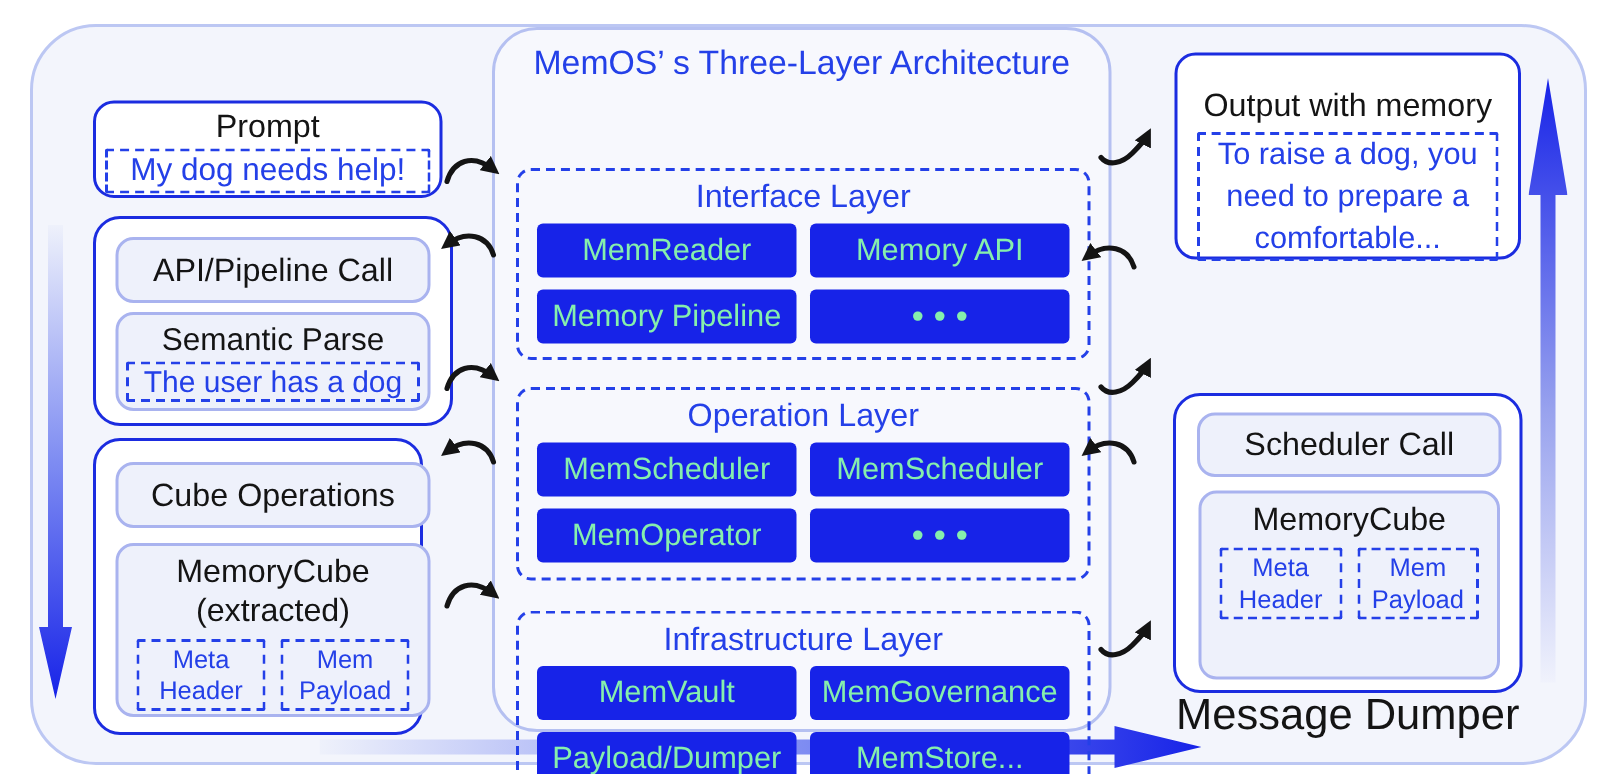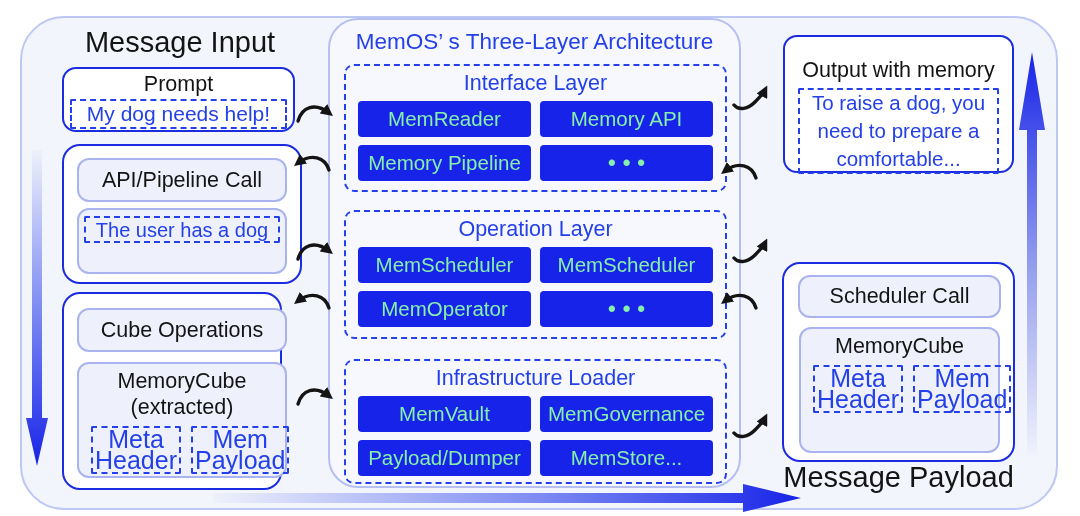--- a/index.html
+++ b/index.html
@@ -29,27 +29,27 @@
              box-sizing:border-box;border-radius:2px;}
   .prompt-val{margin:2px 6px 0;font-size:21px;line-height:26px;height:30px;}
   .sem-val{margin:2px 5px 0;font-size:20px;line-height:24px;height:27px;}
   .out-val{margin:5px 13px 0;flex:1 0 auto;font-size:20.5px;line-height:28px;
            display:flex;align-items:center;justify-content:center;padding:0 8px;height:86px;}
   .lightbox{position:absolute;background:var(--light-box-bg);border:2px solid var(--light-box-border);
             border-radius:12px;box-sizing:border-box;display:flex;align-items:center;justify-content:center;
             font-size:21.5px;color:var(--text-black);}
   .lightbox.col{flex-direction:column;justify-content:flex-start;padding-top:4px;align-items:stretch;}
   .mini-row{display:flex;gap:10px;margin:6px 12px 0;}
-  .minibox{flex:1;border:2.5px dashed var(--dashed-blue);color:var(--dashed-blue);font-size:25px;
+  .minibox{flex:1;border:2.5px dashed var(--dashed-blue);color:var(--dashed-blue);font-size:17px;
            line-height:21px;text-align:center;border-radius:2px;display:flex;align-items:center;
            justify-content:center;height:48px;box-sizing:border-box;padding:0 2px;}
   .panel{background:var(--panel-bg);border:2px solid var(--panel-border);border-radius:30px;box-sizing:border-box;}
   .panel-title{font-size:22.5px;color:var(--dashed-blue);text-align:center;margin-top:9px;white-space:nowrap;}
   .layer{position:absolute;border:2px dashed var(--dashed-blue);border-radius:10px;
-         box-sizing:border-box;padding:4px 12px 0;}
+         box-sizing:border-box;padding:4px 12px 0;margin-top:48px;}
   .layer-title{font-size:21.5px;color:var(--dashed-blue);text-align:center;line-height:26px;margin-bottom:5px;}
   .grid{display:grid;grid-template-columns:1fr 1fr;gap:8px 9px;}
   .cell{background:var(--primary-blue);color:#86efac;font-size:20.5px;height:36px;display:flex;
         align-items:center;justify-content:center;border-radius:4px;white-space:nowrap;}
   .cell.dots{letter-spacing:7px;padding-left:7px;font-size:22px;font-weight:bold;}
   .conv{align-items:center;justify-content:center;}
   .conv .blk-label{font-size:22.5px;line-height:29px;width:205px;}
   .curve{fill:none;stroke:#141414;stroke-width:3.4;stroke-linecap:round;}
 </style>
 </head>
@@ -85,32 +85,32 @@
   <svg class="abs" style="left:25px;top:150px" width="24" height="318">
     <polygon points="7,0 17,0 17,268 23,268 12,316 1,268 7,268" fill="url(#gradDown)"></polygon>
   </svg>
   <svg class="abs" style="left:1019px;top:52px" width="26" height="405">
     <polygon points="13,0 26,78 18,78 18,403 8,403 8,78 0,78" fill="url(#gradUp)"></polygon>
   </svg>
   <svg class="abs" style="left:213px;top:484px" width="590" height="28">
     <polygon points="0,9 530,9 530,0 588,14 530,28 530,19 0,19" fill="url(#gradRight)"></polygon>
   </svg>
 
-  <div class="sec-title abs" style="left:62px;top:26px;width:236px">Message Input</div>
 
   <div class="bluebox abs" style="left:62px;top:67px;width:233px;height:65px">
     <div class="blk-label" style="margin-top:2px">Prompt</div>
     <div class="dashedval prompt-val">My dog needs help!</div>
   </div>
 
   <div class="bluebox abs r18" style="left:62px;top:144px;width:240px;height:140px">
     <div class="lightbox" style="left:13px;top:12px;width:210px;height:44px">
       <span>API/Pipeline Call</span>
     </div>
     <div class="lightbox col" style="left:13px;top:62px;width:210px;height:66px">
+      <div class="blk-label" style="font-size:21px;line-height:25px">Semantic Parse</div>
       <div class="dashedval sem-val">The user has a dog</div>
     </div>
   </div>
 
   <div class="bluebox abs r18" style="left:62px;top:292px;width:220px;height:198px">
     <div class="lightbox" style="left:13px;top:14px;width:210px;height:44px">
       <span>Cube Operations</span>
     </div>
     <div class="lightbox col" style="left:13px;top:68px;width:210px;height:116px">
       <div class="blk-label">MemoryCube</div>
@@ -139,21 +139,21 @@
       <div class="layer-title">Operation Layer</div>
       <div class="grid">
         <div class="cell">MemScheduler</div>
         <div class="cell">MemScheduler</div>
         <div class="cell">MemOperator</div>
         <div class="cell dots">•••</div>
       </div>
     </div>
 
     <div class="layer" style="left:14px;top:339px;width:383px;height:125px">
-      <div class="layer-title">Infrastructure Loader</div>
+      <div class="layer-title">Infrastructure Layer</div>
       <div class="grid">
         <div class="cell">MemVault</div>
         <div class="cell">MemGovernance</div>
         <div class="cell">Payload/Dumper</div>
         <div class="cell">MemStore...</div>
       </div>
     </div>
   </div>
 
   <div class="bluebox abs" style="left:783px;top:35px;width:231px;height:138px">
@@ -168,21 +168,21 @@
     </div>
     <div class="lightbox col" style="left:15px;top:63px;width:201px;height:126px">
       <div class="blk-label">MemoryCube</div>
       <div class="mini-row">
         <div class="minibox">Meta Header</div>
         <div class="minibox">Mem Payload</div>
       </div>
     </div>
   </div>
 
-  <div class="sec-title abs" style="left:782px;top:461px;width:233px">Message Payload</div>
+  <div class="sec-title abs" style="left:782px;top:461px;width:233px">Message Dumper</div>
 
   <svg class="abs" style="left:295px;top:100px" width="40" height="28">
     <path class="curve" d="M3 21 C 7 7, 20 2, 34 13" marker-end="url(#ah)"></path>
   </svg>
   <svg class="abs" style="left:292px;top:150px" width="40" height="28">
     <path class="curve" d="M37 20 C 33 7, 19 3, 6 13" marker-end="url(#ah)"></path>
   </svg>
   <svg class="abs" style="left:295px;top:238px" width="40" height="28">
     <path class="curve" d="M3 21 C 7 7, 20 2, 34 13" marker-end="url(#ah)"></path>
   </svg>

